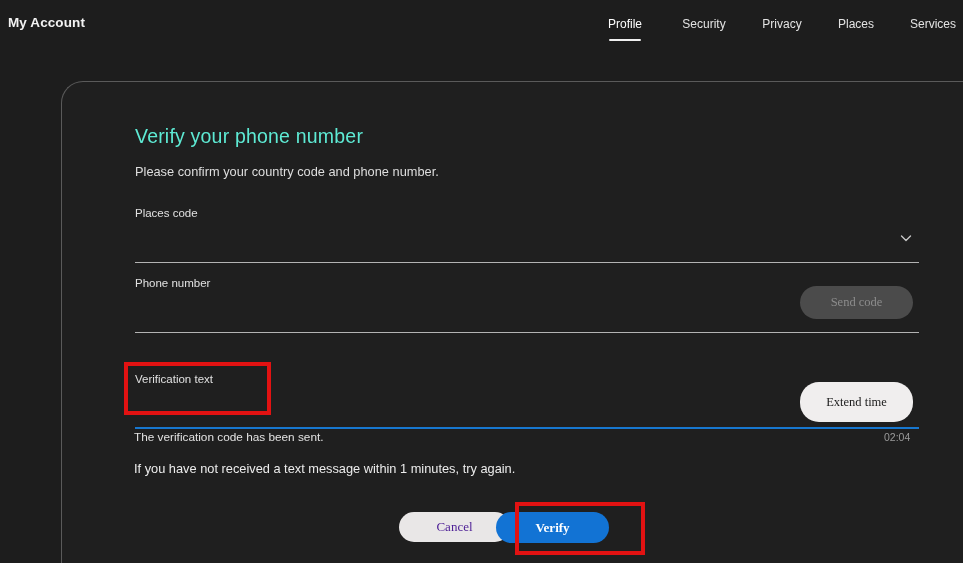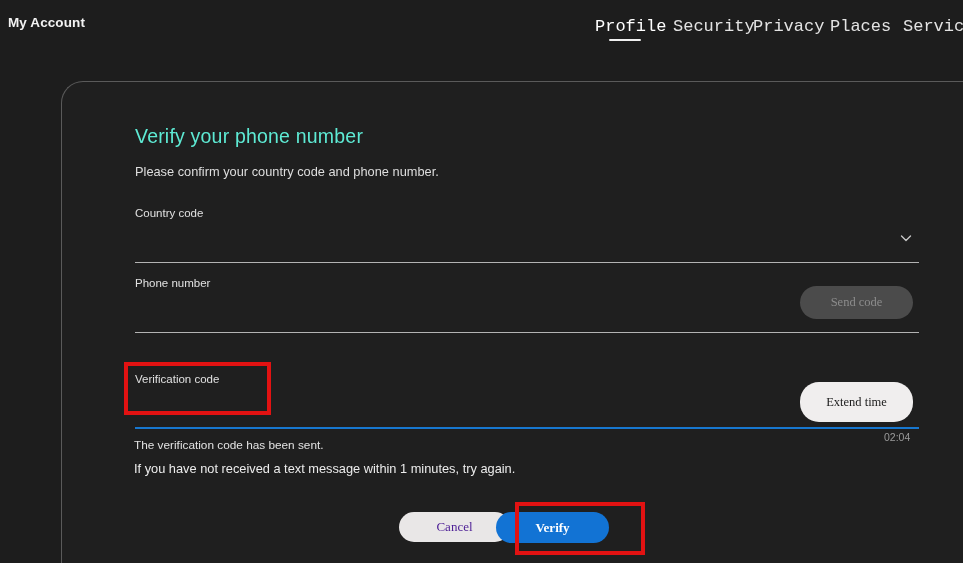--- a/index.html
+++ b/index.html
@@ -13,22 +13,22 @@
 
   
   .header { position:absolute; left:0; top:0; width:963px; height:60px; background:#1d1d1d; }
   .brand {
     position:absolute; left:8px; top:15px;
     font-size:13.5px; font-weight:bold; color:#f2f2f2; letter-spacing:.1px;
   }
   .nav { position:absolute; left:595px; top:0; width:368px; height:60px; }
   .nav-item {
     position:absolute; top:17px;
-    font-size:17px; color:#e3e3e3; white-space:nowrap;
-    cursor:pointer; text-align:center;font-family:Liberation Mono, monospace;
+    font-size:12px; color:#e3e3e3; white-space:nowrap;
+    cursor:pointer; text-align:center;
   }
   .nav-item.active { color:#ffffff; }
   .nav-underline {
     position:absolute; top:39px; height:2px; background:#f0f0f0; border-radius:1px;
   }
 
   
   .card {
     position:absolute; left:61px; top:81px; width:920px; height:482px;
     background:#1f1f1f;
@@ -76,21 +76,21 @@
     cursor:pointer; white-space:nowrap;
   }
   .pill-disabled { background:#4b4b4b; color:#8d8d8d; cursor:default; }
   .pill-light    { background:#f0eeee; color:#1b1b1b; }
   .pill-cancel   { background:#e9e7e7; color:#4c1d95; font-size:13px; }
   .pill-primary  { background:#1273d4; color:#ffffff; font-size:13px; font-weight:bold; }
 
   
   .sent-msg {
     position:absolute; left:134px; top:430px;
-    font-size:11.8px; color:#e2e2e2;margin-top:8px;
+    font-size:11.8px; color:#e2e2e2;
   }
   .timer {
     position:absolute; left:884px; top:431px;
     font-size:10.5px; color:#9a9a9a;
   }
   .retry-msg {
     position:absolute; left:134px; top:461px;
     font-size:12.8px; color:#ececec;
   }
 
@@ -116,39 +116,39 @@
       <div class="nav-item" style="left:308px;width:60px;text-align:center;">Services</div>
     </div>
   </div>
 
   <div class="card">
 
     <div class="title">Verify your phone number</div>
     <div class="subtitle">Please confirm your country code and phone number.</div>
 
     <div class="field" style="top:125px;">
-      <div class="field-label">Country code</div>
+      <div class="field-label">Places code</div>
       <input class="field-input" type="text" placeholder="" style="">
       <span class="chevron">
         <svg width="14" height="14" viewBox="0 0 14 14">
           <path d="M2.5 5 L7 9.5 L11.5 5" fill="none" stroke="#c7c7c7" stroke-width="1.4" stroke-linecap="round" stroke-linejoin="round"></path>
         </svg>
       </span>
       <div class="field-rule"></div>
     </div>
 
     <div class="field" style="top:195px;">
       <div class="field-label">Phone number</div>
       <input class="field-input" type="text" style="width: 650px;" placeholder="">
       <button class="pill pill-disabled" style="left:665px;top:9px;width:113px;height:33px;">Send code</button>
       <div class="field-rule"></div>
     </div>
 
     <div class="field" style="top:291px;">
-      <div class="field-label">Verification code</div>
+      <div class="field-label">Verification text</div>
       <input class="field-input" type="text" style="width: 650px;" placeholder="">
       <button class="pill pill-light" style="left:665px;top:9px;width:113px;height:40px;">Extend time</button>
       <div class="field-rule focus"></div>
     </div>
 
   </div>
 
   <div class="sent-msg">The verification code has been sent.</div>
   <div class="timer">02:04</div>
   <div class="retry-msg">If you have not received a text message within 1 minutes, try again.</div>

